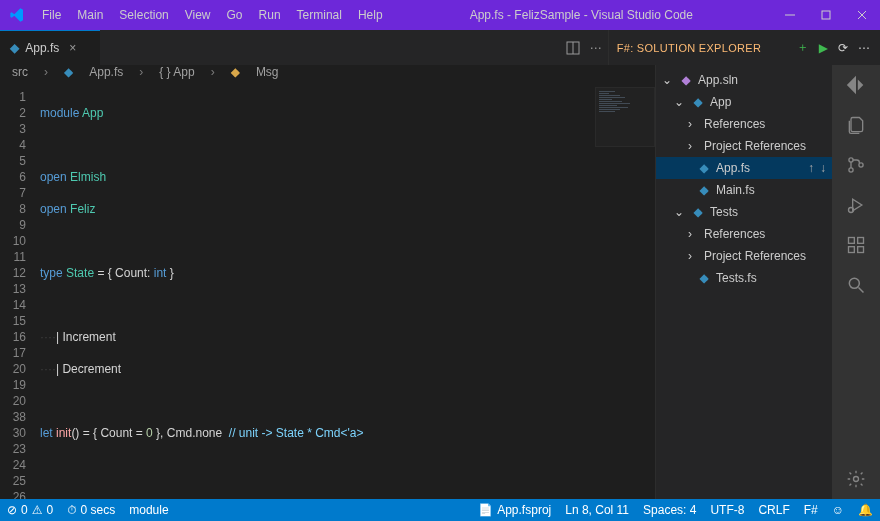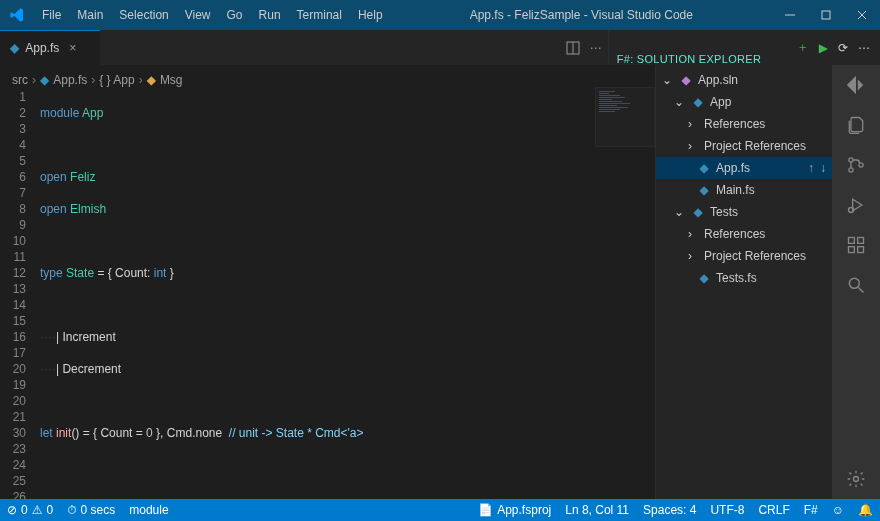--- a/index.html
+++ b/index.html
@@ -1,39 +1,39 @@
 <!DOCTYPE html>
 <html><head>
 <meta charset="utf-8">
 <style>
 *{margin:0;padding:0;box-sizing:border-box;font-family:"Segoe UI",Tahoma,sans-serif;font-size:12px;user-select:none}
 body{background:#1e1e1e;color:#ccc;width:880px;height:521px;overflow:hidden;display:flex;flex-direction:column}
-.titlebar{height:30px;background:#0c4a6e;display:flex;align-items:center;color:#ccc}
+.titlebar{height:30px;background:#6d28d9;display:flex;align-items:center;color:#ccc}
 .vsicon{width:34px;display:flex;align-items:center;justify-content:center;color:#0098ff}
 .menubar{display:flex;gap:0}
 .menu-item{padding:4px 8px;cursor:pointer}
 .title-center{flex:1;text-align:center;color:#ccc;font-size:12px}
 .win-controls{display:flex}
 .win-btn{width:36px;height:30px;display:flex;align-items:center;justify-content:center}
 .tabs-row{height:35px;background:#252526;display:flex;align-items:stretch}
 .tabs-left{display:flex}
 .tab{display:flex;align-items:center;padding:0 10px;background:#1e1e1e;border-top:1px solid transparent;min-width:100px}
 .tab.active{border-top:1px solid #007acc}
 .tab-icon{color:#378cba;margin-right:6px;font-weight:bold}
 .tab-close{margin-left:10px;opacity:.7}
 .tabs-mid{flex:1}
 .tab-actions{display:flex;align-items:center;padding:0 6px;gap:10px;color:#999}
 .divider-v{width:1px;background:#2d2d2d}
-.panel-head{display:flex;align-items:flex-end;padding:0 8px;color:#5eead4;flex:1}
+.panel-head{display:flex;align-items:center;padding:0 8px;color:#fdba74;flex:1}
 .panel-title{font-size:11px;letter-spacing:.3px}
 .panel-icons{display:flex;gap:10px;align-items:center;padding:0 10px}
 .green{color:#3fb950}
 .main{flex:1;display:flex;min-height:0}
 .editor-shell{flex:1;display:flex;flex-direction:column;min-width:0;position:relative}
-.breadcrumb{height:22px;display:flex;align-items:flex-end;padding:0 12px;font-size:11px;color:#a0a0a0;gap:4px}
+.breadcrumb{height:22px;display:flex;align-items:flex-start;padding:0 12px;font-size:11px;color:#a0a0a0;gap:16px}
 .bc-sep{opacity:.7}
 .editor{flex:1;display:flex;overflow:hidden;position:relative}
 .gutter{width:40px;text-align:right;color:#858585;padding-top:2px;line-height:16px;font-family:Consolas,monospace;font-size:12px}
 .gutter div{padding-right:14px;height:16px}
 .code{flex:1;font-family:Consolas,monospace;font-size:12px;line-height:16px;padding-top:2px;white-space:pre;color:#d4d4d4;overflow:hidden}
 .k{color:#569cd6}.t{color:#4ec9b0}.n{color:#b5cea8}.c{color:#7dd3fc}.f{color:#fca5a5}.w{color:#404040}
 .high{background:#2a2d2e}
 .minimap{position:absolute;top:22px;right:0;width:60px;height:60px;background:#252526;border:1px solid #333;opacity:.6;padding:3px}
 .minimap div{height:1px;margin-bottom:1px;background:#5a6a7a}
 .rside{width:225px;background:#252526;display:flex;min-width:0;border-left:1px solid #2d2d2d;position:relative}
@@ -151,32 +151,32 @@
           <div>11</div>
           <div>12</div>
           <div>13</div>
           <div>14</div>
           <div>15</div>
           <div>16</div>
           <div>17</div>
           <div>20</div>
           <div>19</div>
           <div>20</div>
-          <div>21</div>
+          <div>38</div>
           <div>30</div>
           <div>23</div>
           <div>24</div>
           <div>25</div>
           <div>26</div>
       </div>
       <div class="code">
 <div><span class="k">module</span> <span class="t">App</span></div>
 <div> </div>
+<div><span class="k">open</span> <span class="t">Elmish</span></div>
 <div><span class="k">open</span> <span class="t">Feliz</span></div>
-<div><span class="k">open</span> <span class="t">Elmish</span></div>
 <div> </div>
 <div><span class="k">type</span> <span class="t">State</span> = { Count: <span class="k">int</span> }</div>
 <div> </div>
 <div><span class="w">····</span>| Increment</div>
 <div><span class="w">····</span>| Decrement</div>
 <div> </div>
 <div><span class="k">let</span> <span class="f">init</span>() = { Count = <span class="n">0</span> }, Cmd.none  <span class="c">// unit -&gt; State * Cmd&lt;'a&gt;</span></div>
 <div> </div>
 
 

